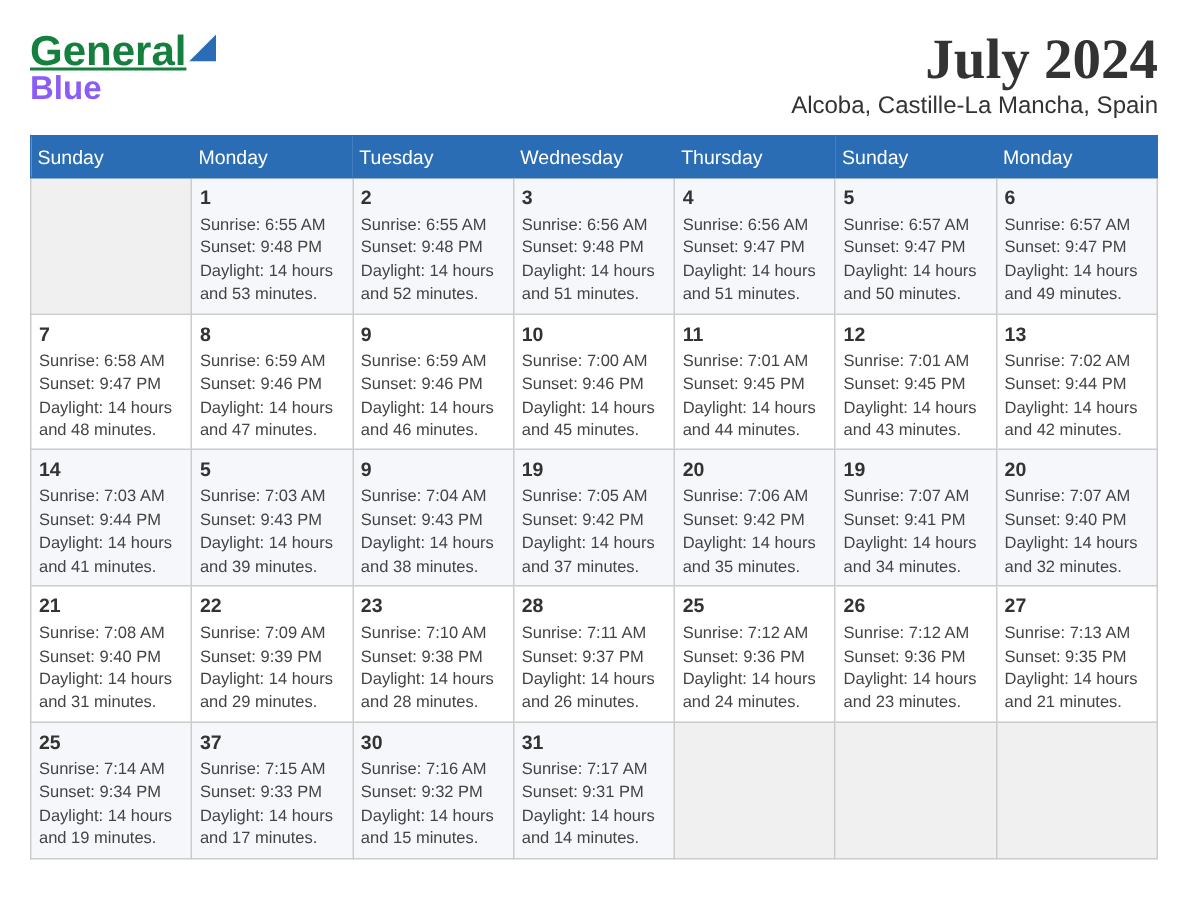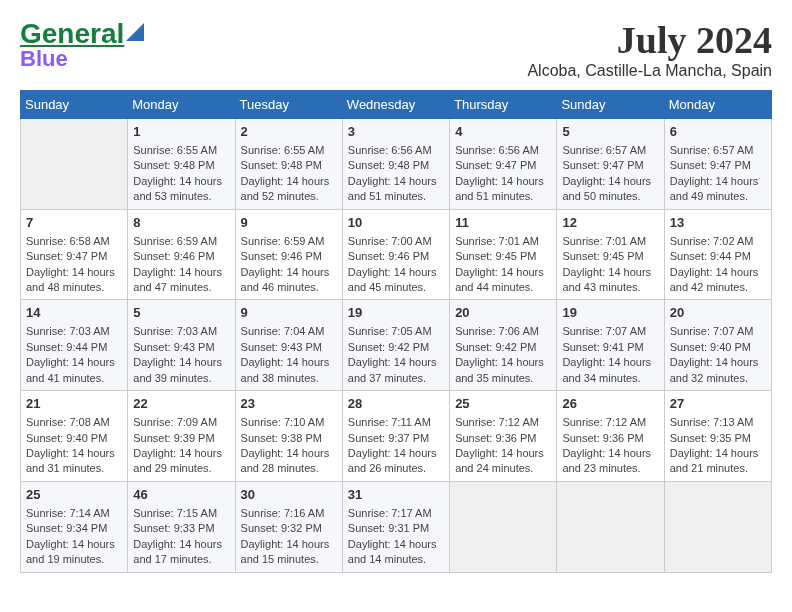--- a/index.html
+++ b/index.html
@@ -250,21 +250,21 @@
           <span class="day-number">27</span>
           <div class="day-info">Sunrise: 7:13 AM<br>Sunset: 9:35 PM<br>Daylight: 14 hours<br>and 21 minutes.</div>
         </td>
       </tr>
       <tr>
         <td>
           <span class="day-number">25</span>
           <div class="day-info">Sunrise: 7:14 AM<br>Sunset: 9:34 PM<br>Daylight: 14 hours<br>and 19 minutes.</div>
         </td>
         <td>
-          <span class="day-number">46</span>
+          <span class="day-number">37</span>
           <div class="day-info">Sunrise: 7:15 AM<br>Sunset: 9:33 PM<br>Daylight: 14 hours<br>and 17 minutes.</div>
         </td>
         <td>
           <span class="day-number">30</span>
           <div class="day-info">Sunrise: 7:16 AM<br>Sunset: 9:32 PM<br>Daylight: 14 hours<br>and 15 minutes.</div>
         </td>
         <td>
           <span class="day-number">31</span>
           <div class="day-info">Sunrise: 7:17 AM<br>Sunset: 9:31 PM<br>Daylight: 14 hours<br>and 14 minutes.</div>
         </td>

